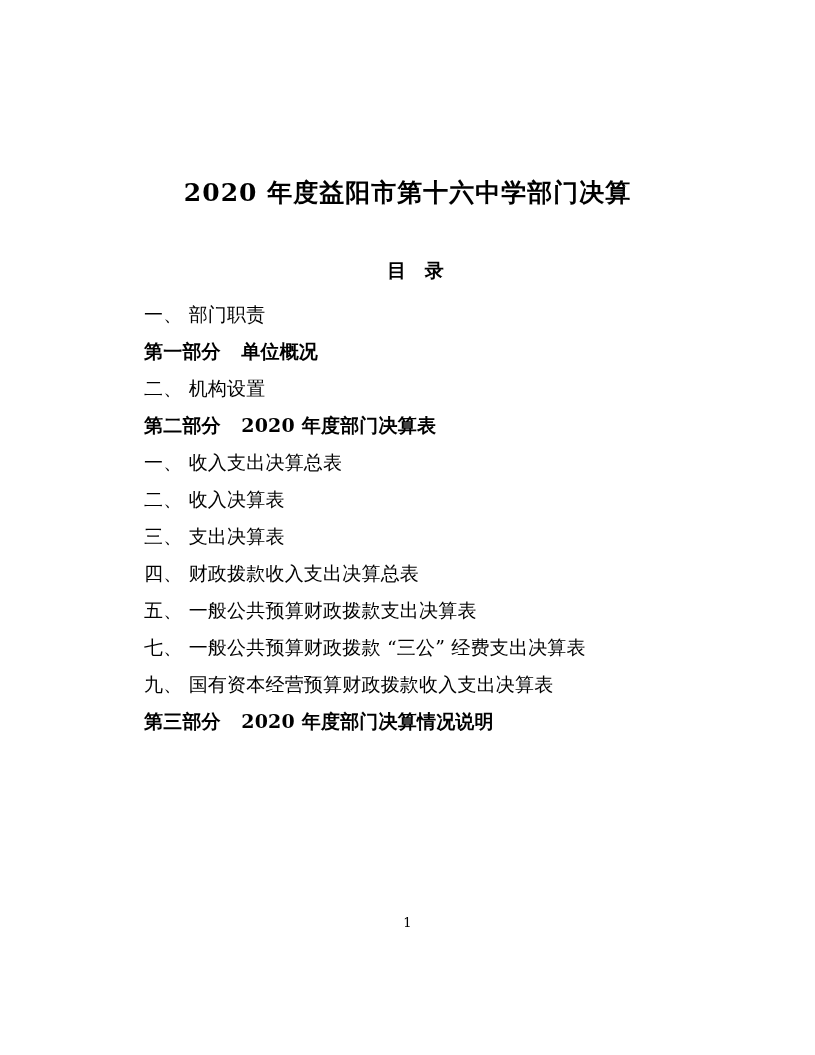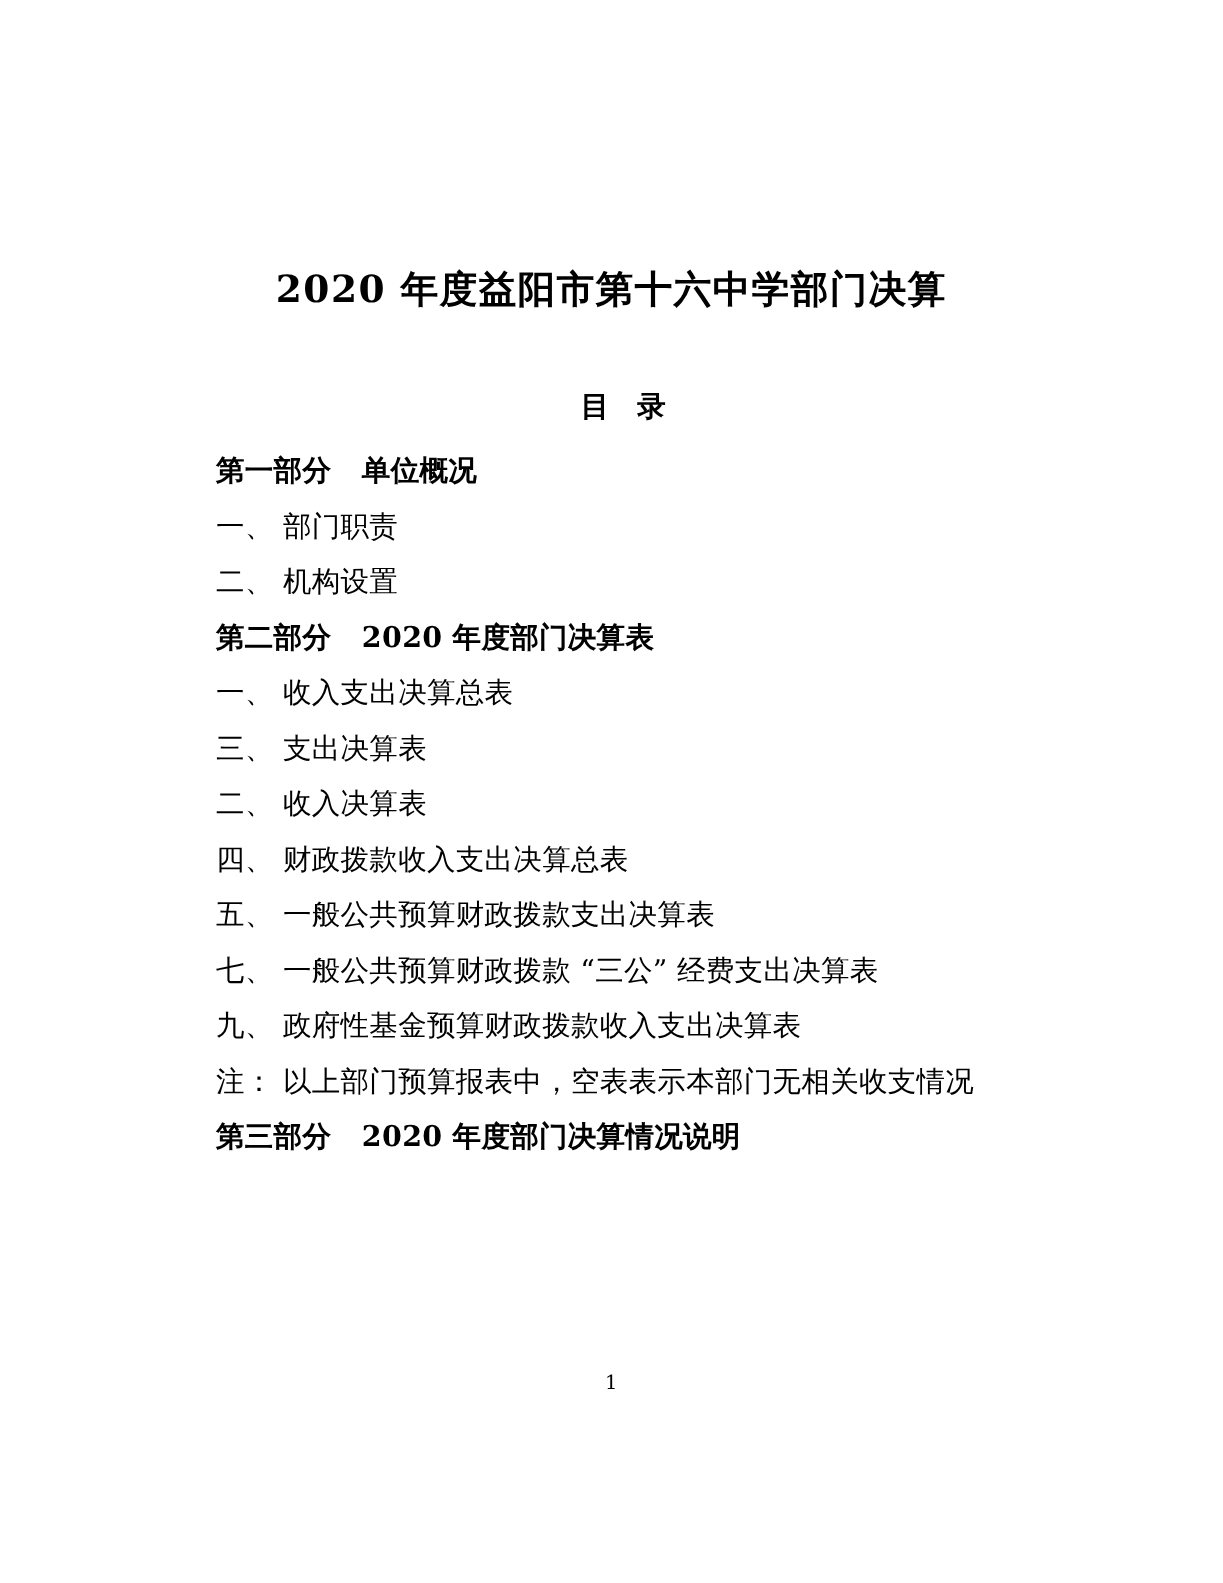--- a/index.html
+++ b/index.html
@@ -77,30 +77,29 @@
 </head>
 <body>
 
 <div class="page">
 
   <div class="doc-title">2020 年度益阳市第十六中学部门决算</div>
 
   <div class="toc-heading">目  录</div>
 
   <div class="toc-list">
+    <div class="toc-line item">一、 部门职责</div>
     <div class="toc-line part">第一部分   单位概况</div>
-    <div class="toc-line item">一、 部门职责</div>
     <div class="toc-line item">二、 机构设置</div>
     <div class="toc-line part">第二部分   2020 年度部门决算表</div>
     <div class="toc-line item">一、 收入支出决算总表</div>
+    <div class="toc-line item">二、 收入决算表</div>
     <div class="toc-line item">三、 支出决算表</div>
-    <div class="toc-line item">二、 收入决算表</div>
     <div class="toc-line item">四、 财政拨款收入支出决算总表</div>
     <div class="toc-line item">五、 一般公共预算财政拨款支出决算表</div>
     <div class="toc-line item">七、 一般公共预算财政拨款 “三公” 经费支出决算表</div>
-    <div class="toc-line item">九、 政府性基金预算财政拨款收入支出决算表</div>
-    <div class="toc-line item">注： 以上部门预算报表中，空表表示本部门无相关收支情况</div>
+    <div class="toc-line item">九、 国有资本经营预算财政拨款收入支出决算表</div>
     <div class="toc-line part">第三部分   2020 年度部门决算情况说明</div>
   </div>
 
   <div class="page-number">1</div>
 
 </div>
 
 </body></html>

